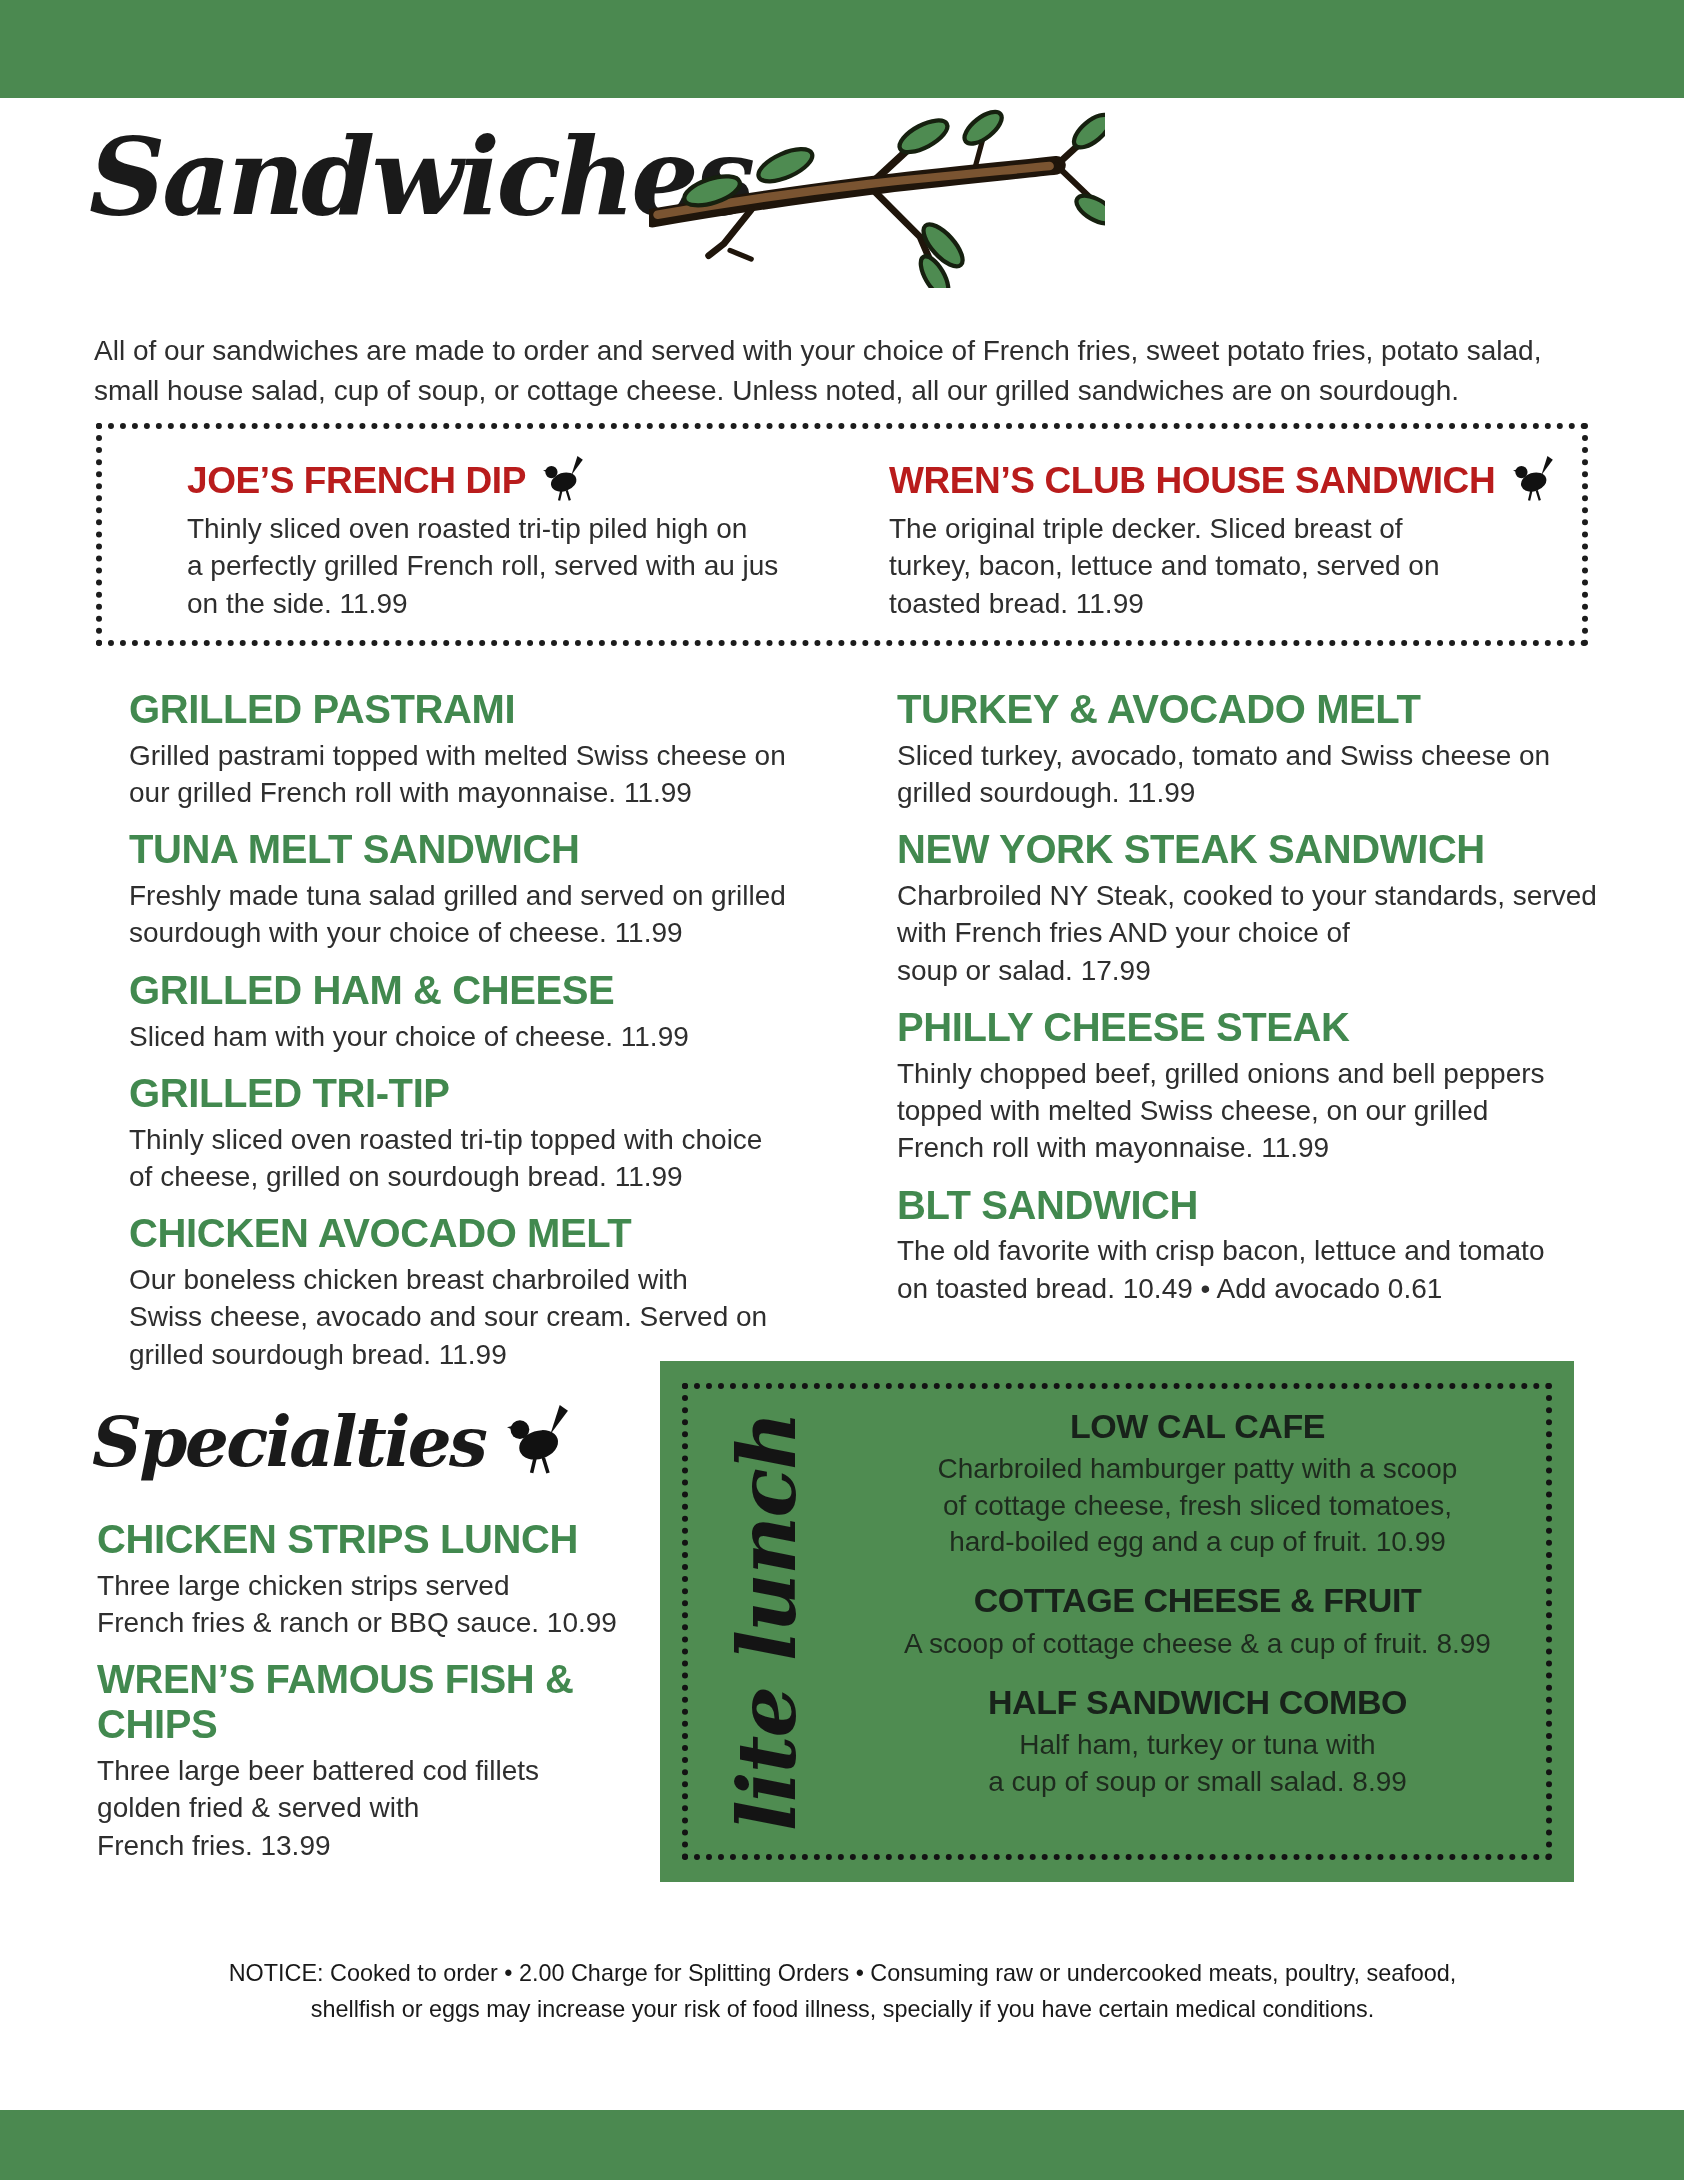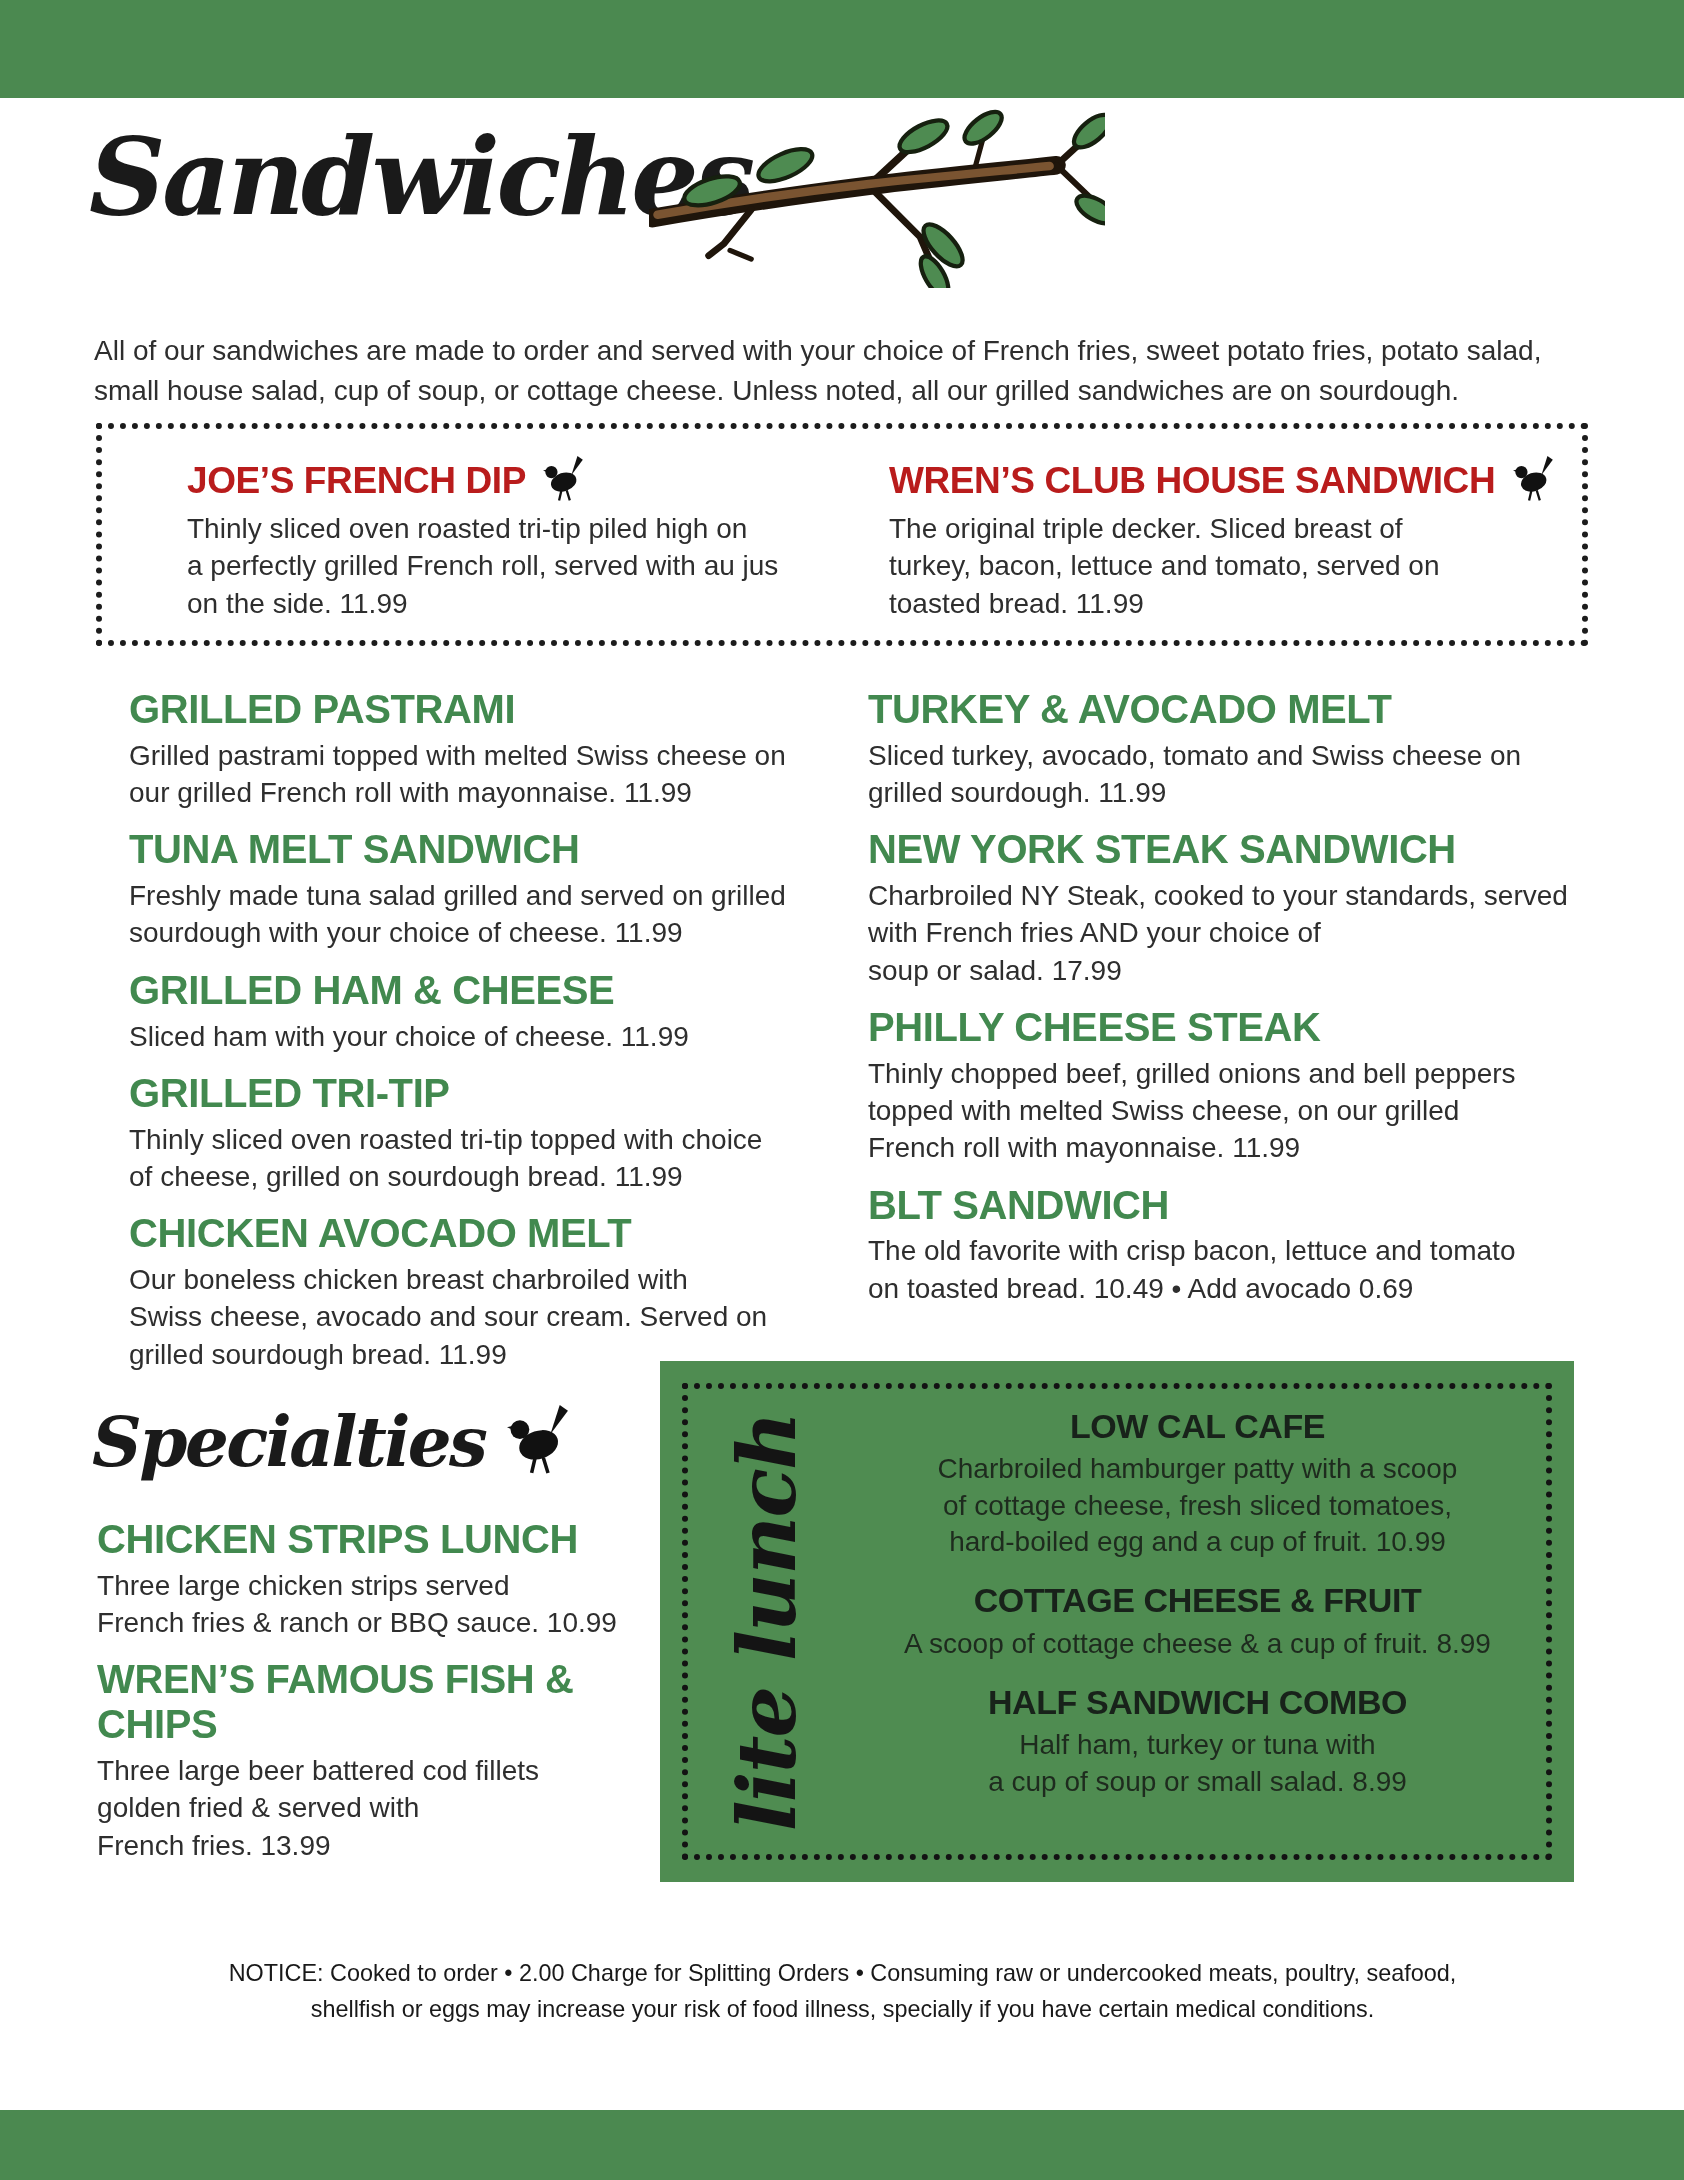--- a/index.html
+++ b/index.html
@@ -29,21 +29,21 @@
     border:6px dotted #1c1c1c;box-sizing:border-box;
   }
   .feat-col{position:absolute;top:27px;}
   #feat-col-0{left:85px;width:622px;}
   #feat-col-1{left:771px;width:673px;margin-left:16px;}
   .feat-name{font-size:37px;font-weight:700;color:#b91c1c;display:inline-block;vertical-align:middle;letter-spacing:-0.4px;}
   .wren{display:inline-block;vertical-align:middle;margin-left:13.6px;}
   .desc{margin:5.1px 0 0;font-size:28px;line-height:1.33;white-space:pre-line;color:#2e2e2e;}
 
   #menu-left{position:absolute;left:129px;top:687px;width:690px;}
-  #menu-right{position:absolute;left:868px;top:687px;width:707px;}
+  #menu-right{position:absolute;left:897px;top:687px;width:707px;}
   .menu-item{margin-bottom:16px;}
   .menu-item h3{margin:0 0 4.3px;font-size:40px;line-height:1.12;color:#42894f;font-weight:700;letter-spacing:-0.4px;}
 
   #specialties{position:absolute;left:92px;top:1405px;width:562px;}
   .script-line{display:flex;align-items:center;gap:22px;}
   #specialties-title{font-size:69px;line-height:1.05;letter-spacing:-2.6px;}
   #specialties-items{margin-top:37px;margin-left:5.1px;}
 
   #lite-box{
     position:absolute;left:660px;top:1361px;width:914px;height:521px;
@@ -182,21 +182,21 @@
   </div>
   <div class="menu-item">
     <h3>PHILLY CHEESE STEAK</h3>
     <p class="desc">Thinly chopped beef, grilled onions and bell peppers
 topped with melted Swiss cheese, on our grilled
 French roll with mayonnaise.  11.99</p>
   </div>
   <div class="menu-item">
     <h3>BLT SANDWICH</h3>
     <p class="desc">The old favorite with crisp bacon, lettuce and tomato
-on toasted bread.  10.49  •  Add avocado 0.69</p>
+on toasted bread.  10.49  •  Add avocado 0.61</p>
   </div>
 </div>
 
 <div id="specialties">
   <div class="script-line">
     <span id="specialties-title" class="script">Specialties</span>
     <svg width="75" height="75" viewBox="0 0 64 64" aria-hidden="true">
       <g fill="#111111">
         <polygon points="45,0 52,5 37,25"></polygon>
         <ellipse cx="27" cy="34" rx="17" ry="12" transform="rotate(-18 27 34)"></ellipse>

